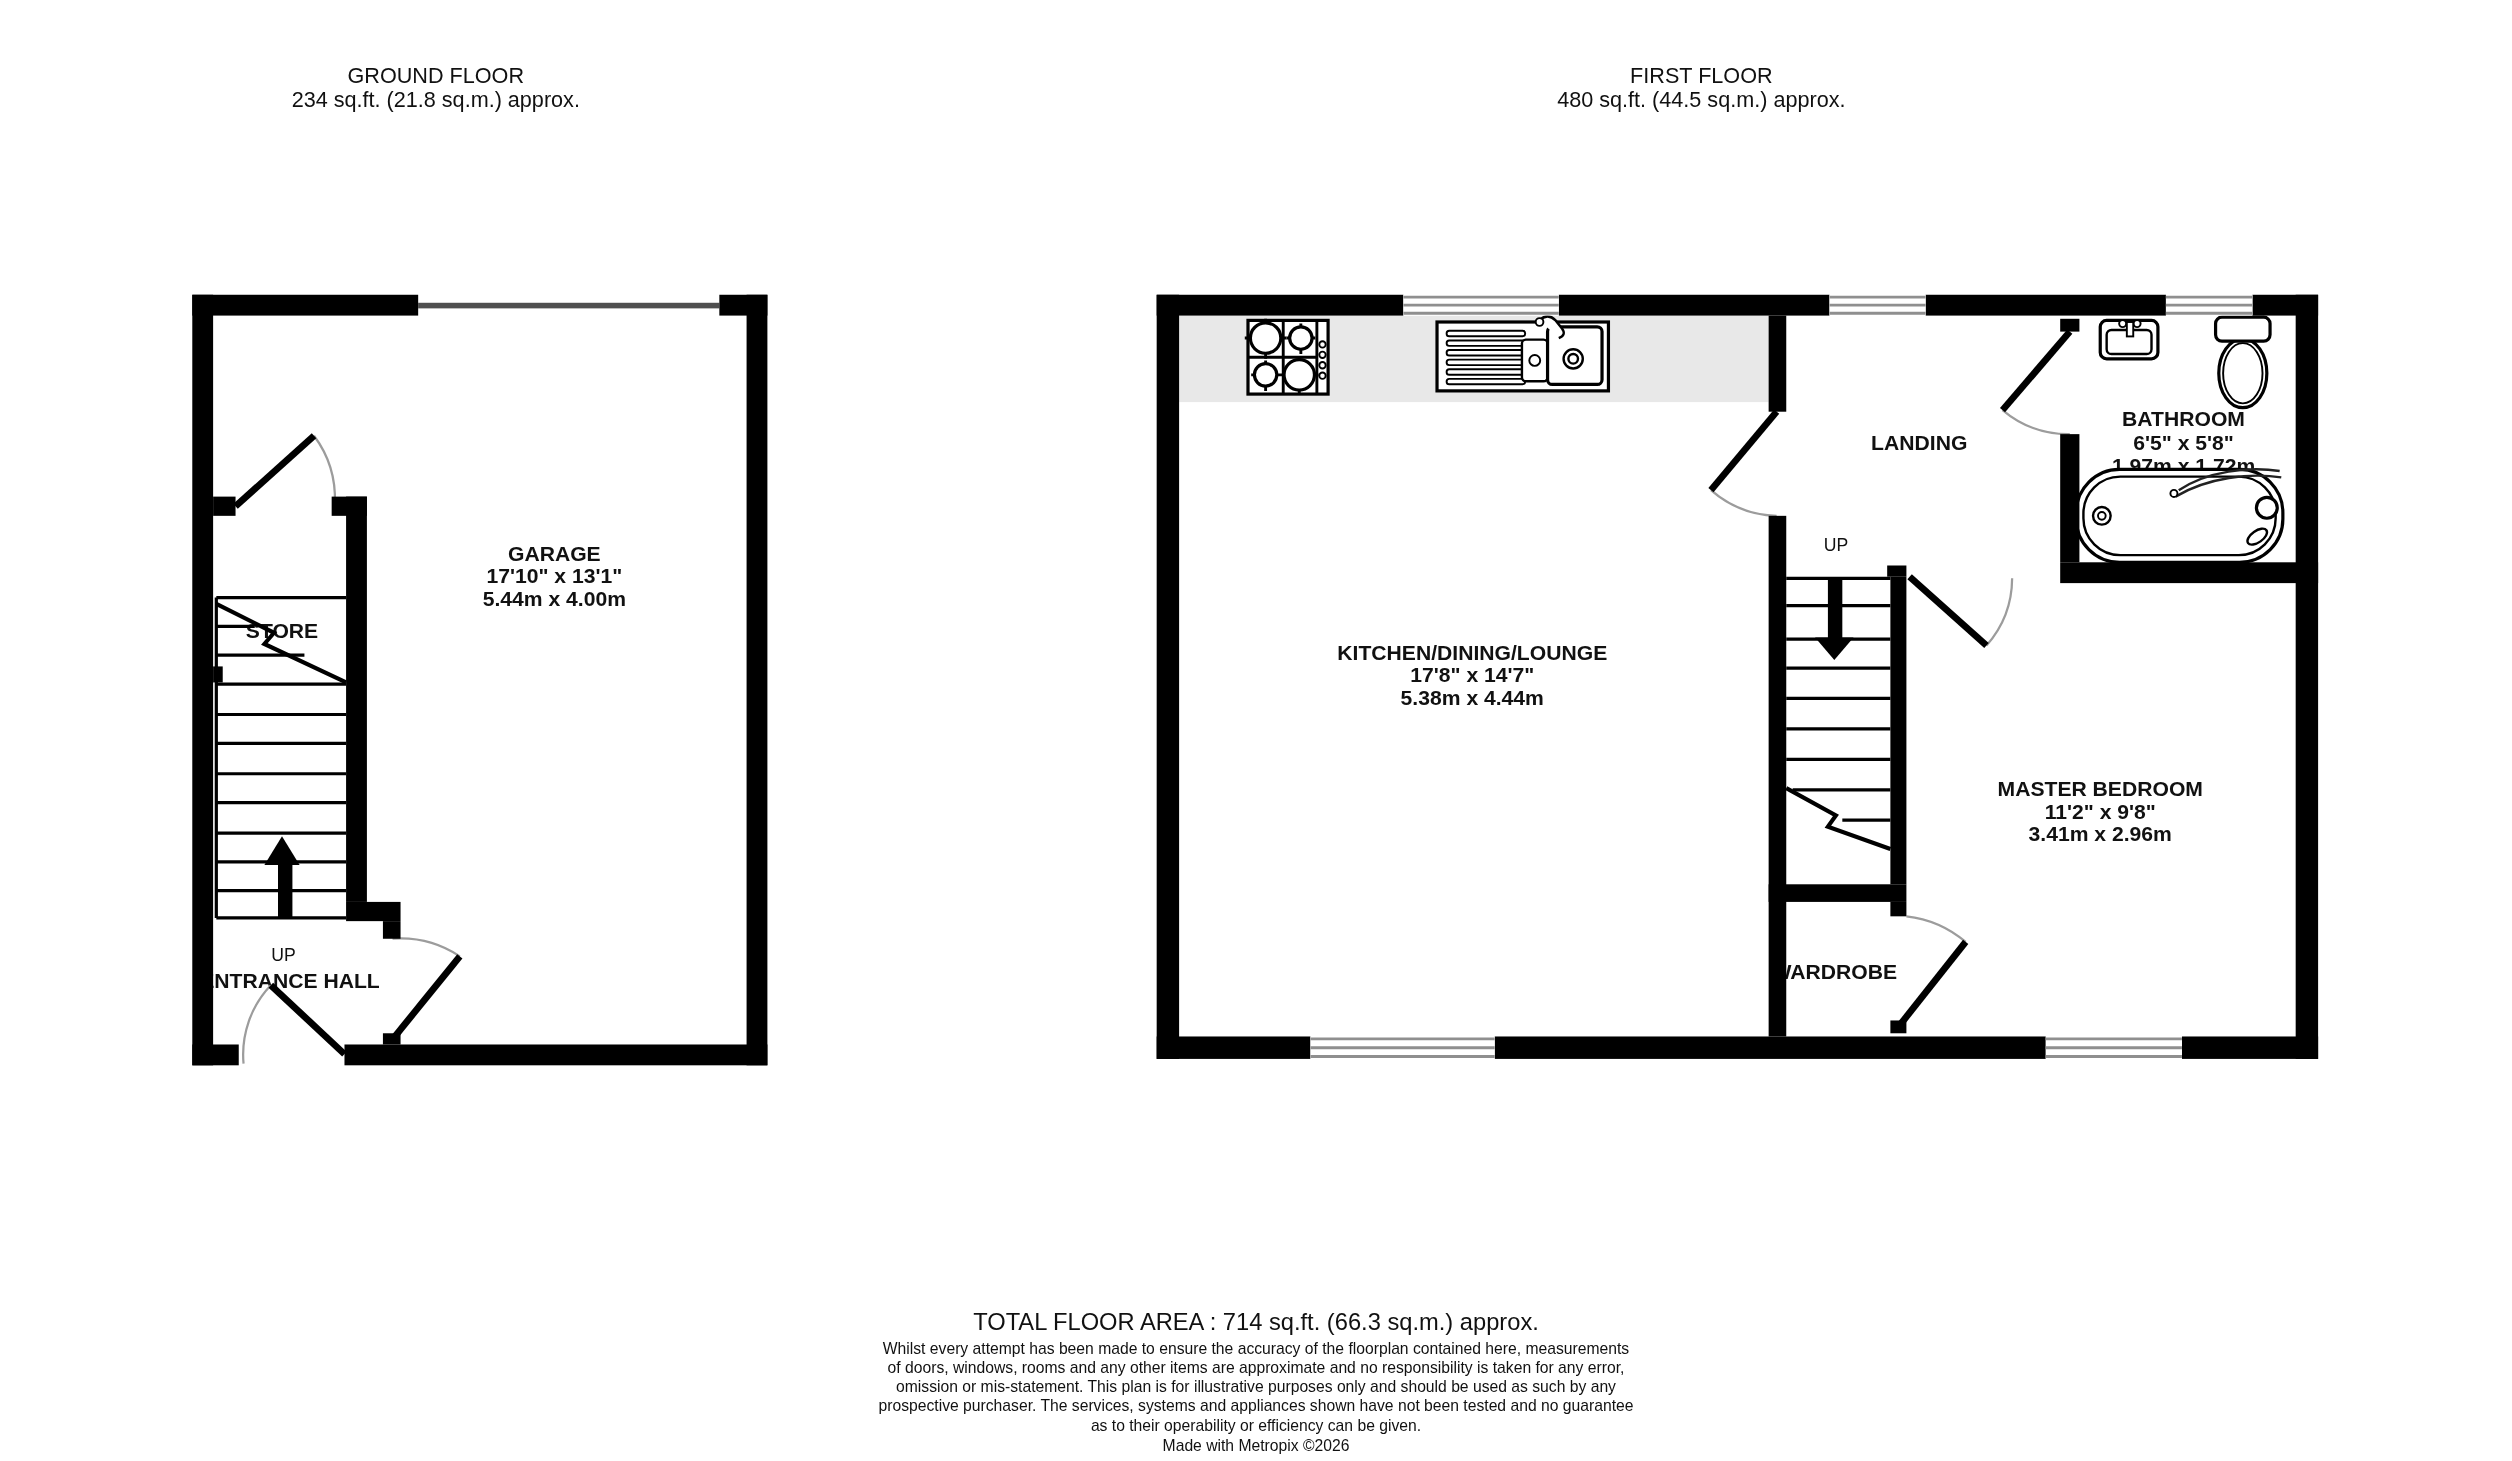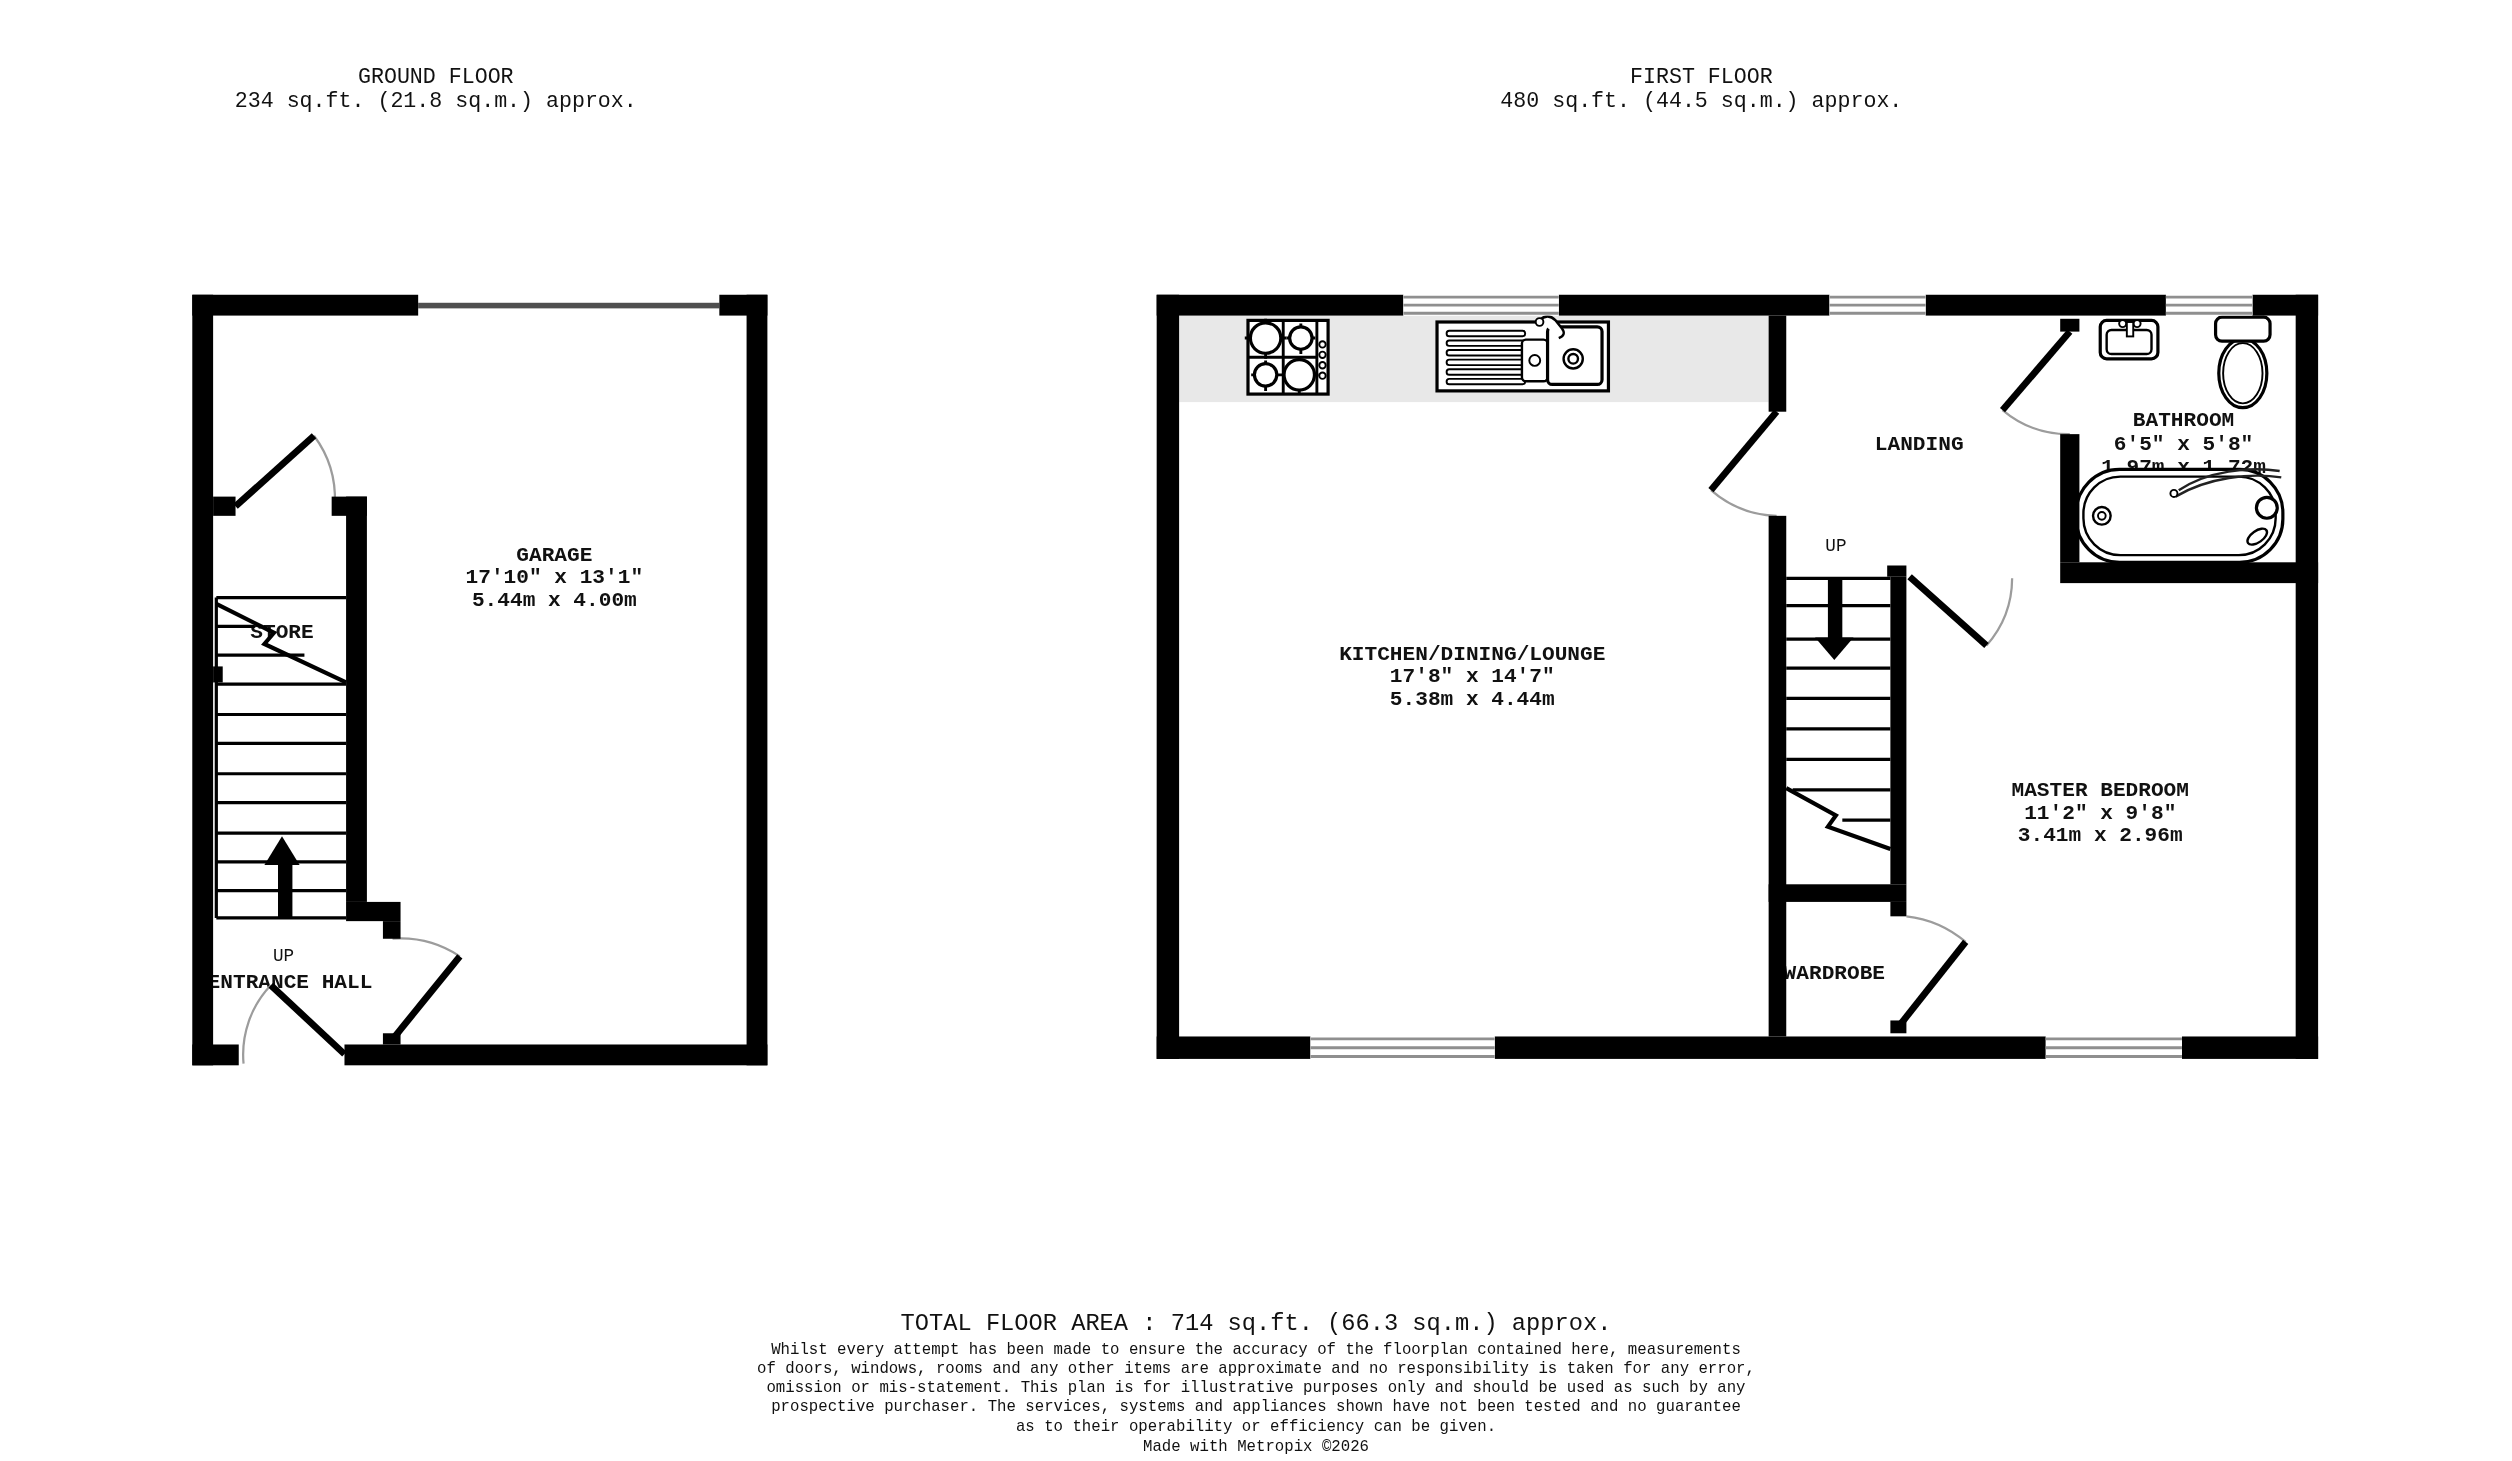--- a/index.html
+++ b/index.html
@@ -1,17 +1,17 @@
 <!DOCTYPE html>
 <html style="--wall: #000000; --window: #8f8f8f; --counter: #e8e8e8; --garage_door: #4f4f4f; --door_arc: #9c9c9c; --text: #111111;font-size:11.5px"><head>
 <meta charset="utf-8">
 <style>
   html,body{margin:0;padding:0;background:#ffffff;}
   .page{width:2512px;height:1461px;position:relative;background:#fff;overflow:hidden;
-        font-family:Liberation Mono, monospace;}
+        font-family:Liberation Sans, sans-serif;}
   svg{display:block;}
   .wall{fill:var(--wall);}
   .win-frame{fill:#ffffff;}
   .win-line{stroke:var(--window);stroke-width:1.8;fill:none;}
   .garage-door{fill:var(--garage_door);}
   .counter{fill:var(--counter);}
   .edge{stroke:#000;stroke-width:2;fill:none;}
   .tread{stroke:#000;stroke-width:2;fill:none;}
   .break{stroke:#000;stroke-width:2.6;fill:none;stroke-linejoin:miter;}
   .leaf{stroke:var(--wall);stroke-width:4.2;fill:none;}

